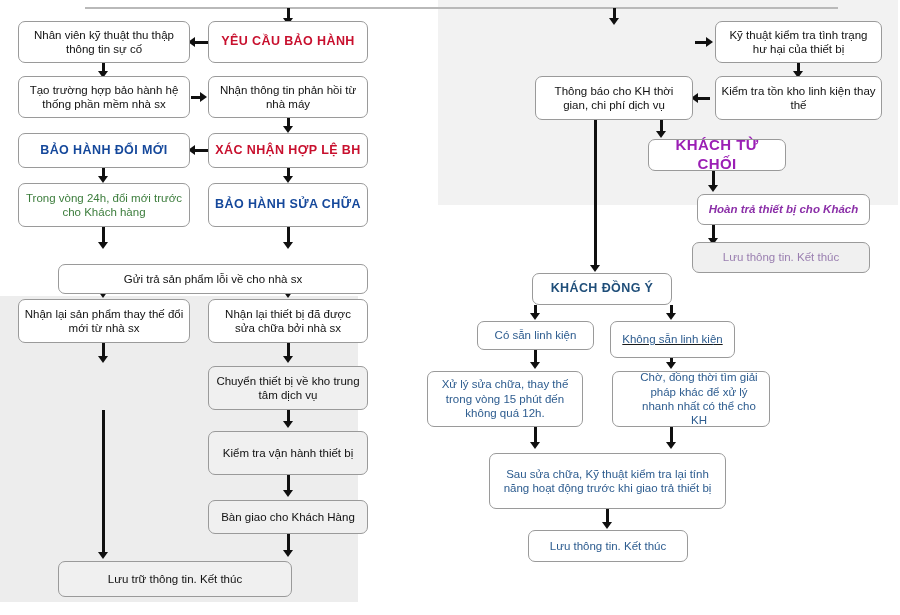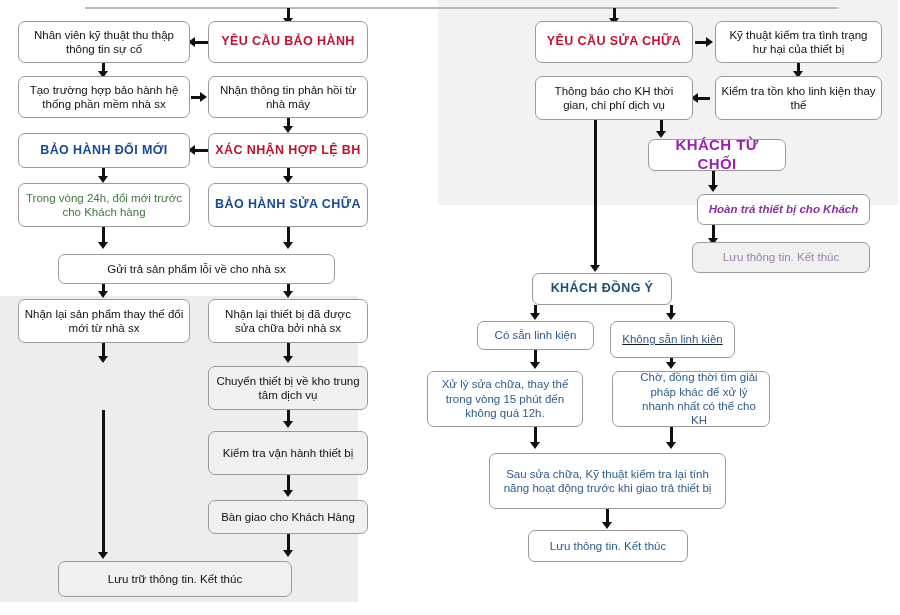--- a/index.html
+++ b/index.html
@@ -154,21 +154,21 @@
 
   <div class="node" style="left:208px; top:183px; width:160px; height:44px;">
     <span class="t-blue">BẢO HÀNH SỬA CHỮA</span>
   </div>
 
   <div class="vline" style="left:102px; top:227px; width:3px; height:17px;"></div>
   <div class="arrow-d" style="left:98px; top:242px;"></div>
   <div class="vline" style="left:287px; top:227px; width:3px; height:17px;"></div>
   <div class="arrow-d" style="left:283px; top:242px;"></div>
 
-  <div class="node" style="left:58px; top:254px; width:277px; height:30px;text-align:center;">
+  <div class="node" style="left:58px; top:264px; width:310px; height:30px;text-align:center;">
     <span class="t-dark">Gửi trả sản phẩm lỗi về cho nhà sx</span>
   </div>
 
   <div class="vline" style="left:102px; top:280px; width:3px; height:13px;"></div>
   <div class="arrow-d" style="left:98px; top:291px;"></div>
   <div class="vline" style="left:287px; top:280px; width:3px; height:13px;"></div>
   <div class="arrow-d" style="left:283px; top:291px;"></div>
 
   <div class="node" style="left:18px; top:299px; width:172px; height:44px;">
     <span class="t-dark">Nhận lại sản phẩm thay thế đổi mới từ nhà sx</span>
@@ -208,23 +208,20 @@
   <div class="vline" style="left:287px; top:534px; width:3px; height:18px;"></div>
   <div class="arrow-d" style="left:283px; top:550px;"></div>
 
   <div class="node ghost" style="left:58px; top:561px; width:234px; height:36px;">
     <span class="t-dark">Lưu trữ thông tin. Kết thúc</span>
   </div>
 
   <div class="vline" style="left:613px; top:8px; height:12px;"></div>
   <div class="arrow-d" style="left:609px; top:18px;"></div>
 
-  <div class="node" style="left:535px; top:21px; width:158px; height:42px;">
-    <span class="t-red">YÊU CẦU SỬA CHỮA</span>
-  </div>
 
   <div class="node" style="left:715px; top:21px; width:167px; height:42px;">
     <span class="t-dark">Kỹ thuật kiểm tra tình trạng hư hại của thiết bị</span>
   </div>
 
   <div class="hline" style="left:695px; top:41px; width:13px;"></div>
   <div class="arrow-r" style="left:706px; top:37px;"></div>
 
   <div class="vline" style="left:797px; top:63px; width:3px; height:11px;"></div>
   <div class="arrow-d" style="left:793px; top:71px;"></div>

